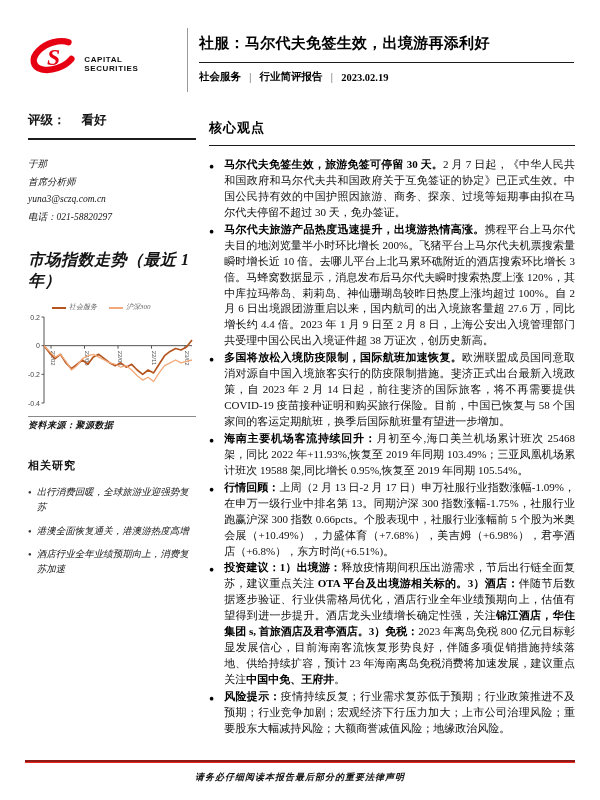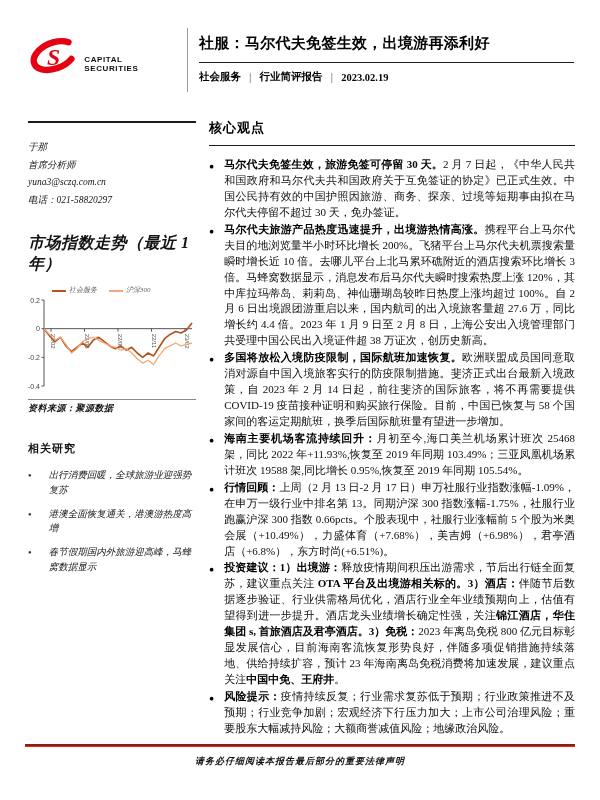--- a/index.html
+++ b/index.html
@@ -26,32 +26,32 @@
   .rating-rule{border-bottom:2px solid #1c1c1c;margin-top:9px;margin-bottom:16px;}
   .analyst{font-style:italic;font-size:9.5px;line-height:1.85;}
   .analyst div{white-space:nowrap;}
   .chart-title{margin-top:24px;font-size:16px;font-weight:bold;font-style:italic;letter-spacing:0.5px;}
   .chartbox{margin-top:10px;border-bottom:1px solid #8a8a8a;padding-bottom:4px;}
   .legend{display:flex;gap:12px;padding-left:24px;font-size:7px;color:#666;font-style:italic;align-items:center;height:10px;}
   .legend .sw{display:inline-block;width:14px;height:2px;margin-right:3px;vertical-align:middle;}
   .source{font-style:italic;font-weight:bold;font-size:9px;margin-top:2px;letter-spacing:0.5px;}
   .related-title{margin-top:26px;font-weight:bold;font-size:11px;letter-spacing:1px;}
   .related-list{margin-top:12px;font-style:italic;font-size:9.5px;line-height:1.55;}
-  .rel-item{display:flex;gap:17px;margin-bottom:9px;}
+  .rel-item{display:flex;gap:5px;margin-bottom:9px;}
   .rel-item .dot{font-size:6px;padding-top:3px;color:#333;}
   
   .main{position:absolute;left:209px;top:112px;width:366px;margin-top:7px;}
   .core-heading{font-family:"Liberation Sans",sans-serif;font-weight:bold;font-size:13px;letter-spacing:1px;color:#000;}
   .core-rule{border-bottom:1.5px solid #1c1c1c;margin-top:8px;margin-bottom:11px;}
   .bullet{display:flex;gap:10px;margin-bottom:1px;}
   .bullet .marker{font-size:8.5px;line-height:16px;padding-top:1px;color:#000;}
   .bullet .content{flex:1;font-size:11px;line-height:1.45;text-align:justify;color:#0d0d0d;}
   .bullet .content b{font-weight:bold;color:#000;}
   
-  .foot{position:absolute;left:25px;right:25px;bottom:32px;}
+  .foot{position:absolute;left:25px;right:25px;bottom:16px;}
   .rule-red-a{height:1.5px;background:#8f1a15;}
   .rule-red-b{height:1.5px;background:#e8281e;}
   .disclaimer{text-align:center;font-size:9px;font-weight:bold;font-style:italic;margin-top:8px;letter-spacing:1px;color:#111;}
 </style>
 </head>
 <body>
 
 <div class="hdr">
   <div class="logo">
     <svg width="50" height="42" viewBox="0 0 50 42">
@@ -72,20 +72,24 @@
       <span>社会服务</span>
       <span class="pipe">|</span>
       <span>行业简评报告</span>
       <span class="pipe">|</span>
       <span class="date">2023.02.19</span>
     </div>
   </div>
 </div>
 
 <div class="aside">
+  <div class="rating">
+    <span>评级：</span>
+    <span>看好</span>
+  </div>
   <div class="rating-rule"></div>
 
   <div class="analyst">
     <div>于那</div>
     <div>首席分析师</div>
     <div>yuna3@sczq.com.cn</div>
     <div>电话：021-58820297</div>
   </div>
 
   <div class="chart-title">市场指数走势（最近 1 年）</div>
@@ -127,21 +131,21 @@
       <div class="rel-item">
         <span class="dot">●</span>
         <span>出行消费回暖，全球旅游业迎强势复苏</span>
       </div>
       <div class="rel-item">
         <span class="dot">●</span>
         <span>港澳全面恢复通关，港澳游热度高增</span>
       </div>
       <div class="rel-item">
         <span class="dot">●</span>
-        <span>春节假期国内外旅游迎高峰，马蜂窝数据显示</span>
+        <span>酒店行业全年业绩预期向上，消费复苏加速</span>
       </div>
     </div>
 </div>
 
 <div class="main">
   <div class="core-heading">核心观点</div>
   <div class="core-rule"></div>
   <div>
       <div class="bullet">
         <span class="marker">●</span>

